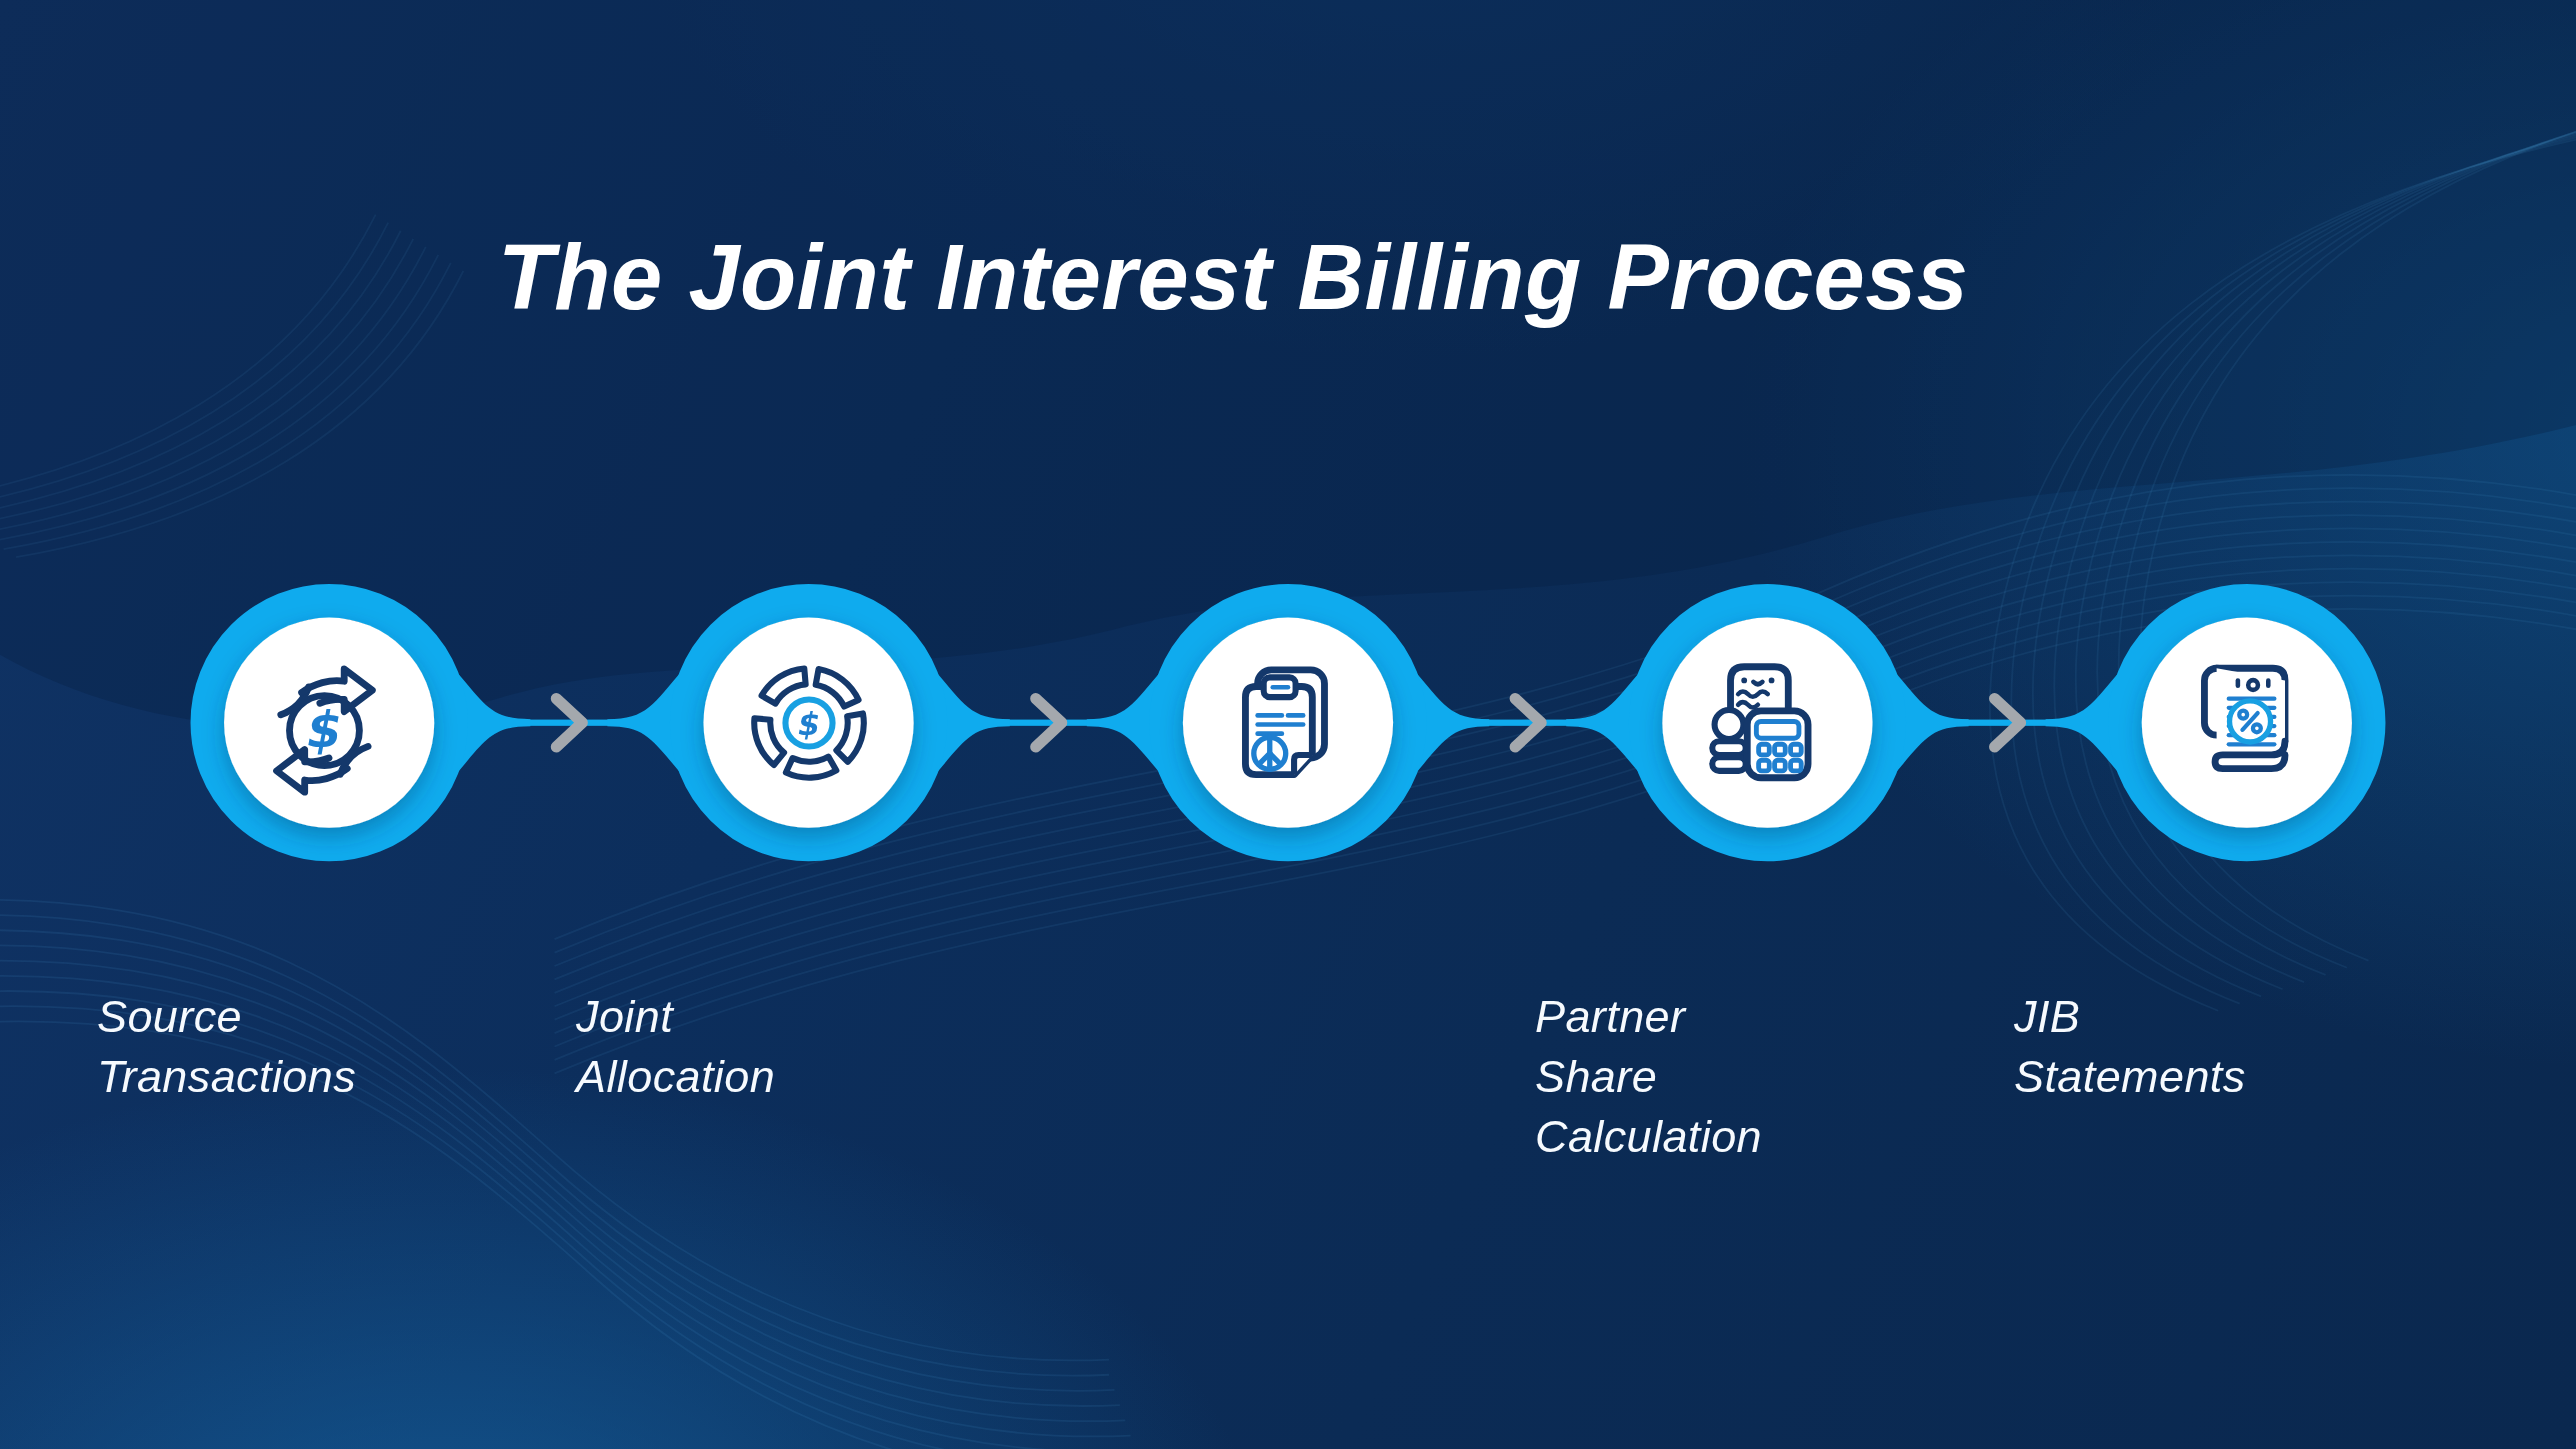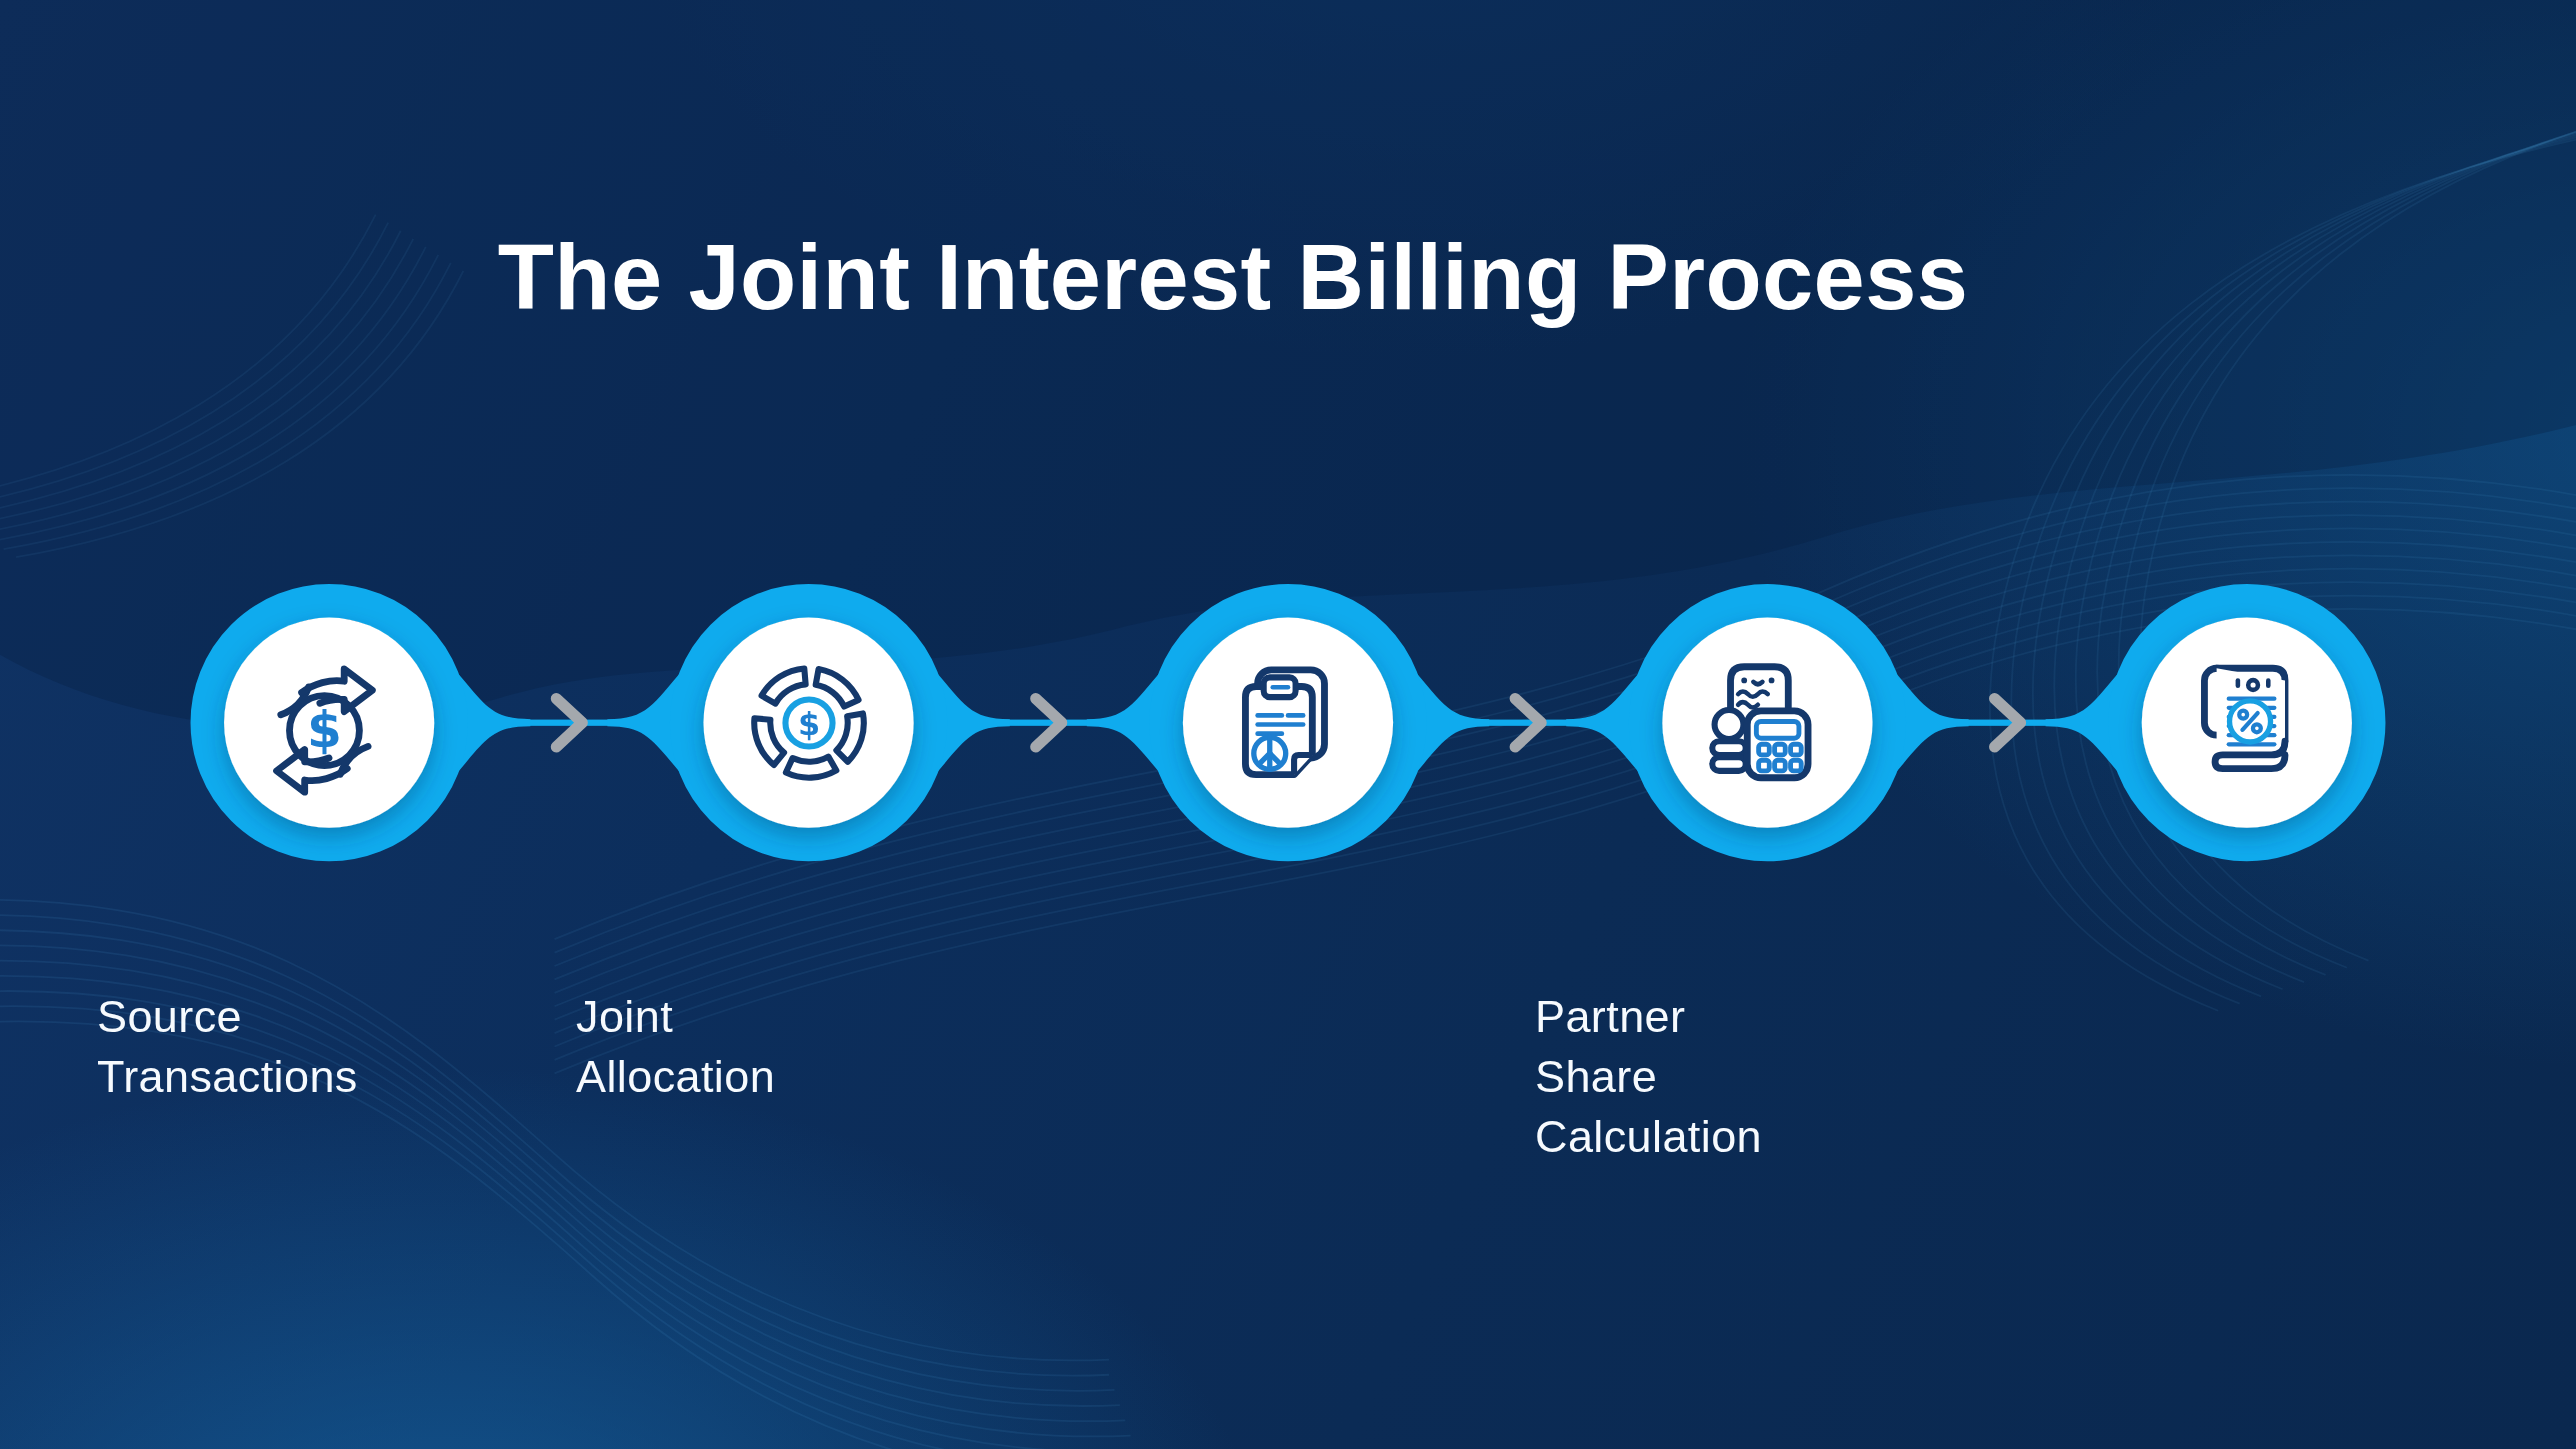--- a/index.html
+++ b/index.html
@@ -4,20 +4,21 @@
 <style>
   html,body{margin:0;padding:0;background:#0B2C57;}
   .canvas{
     position:relative;width:2576px;height:1449px;overflow:hidden;
     font-family:"Liberation Sans",sans-serif;
     background:
       radial-gradient(1342px 850px at 17% 110%, rgba(23,112,178,.62), rgba(23,112,178,0) 62%),
       radial-gradient(1521px 1029px at 104% 30%, rgba(18,100,162,.48), rgba(18,100,162,0) 62%),
       radial-gradient(1163px 760px at 55% -12%, rgba(17,62,115,.55), rgba(17,62,115,0) 70%),
       linear-gradient(115deg,#103365 0%,#0C2E5C 34%,#0B2B55 62%,#0A284F 100%);
+    font-style: italic;
   }
   svg{display:block;}
   .layer{position:absolute;left:0;top:0;}
   .title{
     position:absolute;left:0;right:0;top:225px;text-align:center;
     transform:translateX(-55px);
     color:#FFFFFF;font-size:92px;font-weight:bold;letter-spacing:0.4px;white-space:nowrap;
   }
   .step-icon{position:absolute;top:647px;width:152px;height:152px;}
   .step-label{
@@ -233,15 +234,17 @@
     </g>
   </svg>
 
   <div class="step-label" style="left:97px">Source
 Transactions</div>
   <div class="step-label" style="left:576px">Joint
 Allocation</div>
   <div class="step-label" style="left:1535px">Partner
 Share
 Calculation</div>
+  <div class="step-label" style="left:2014px">JIB
+Statements</div>
 
 </div>
 
 
 </body></html>

